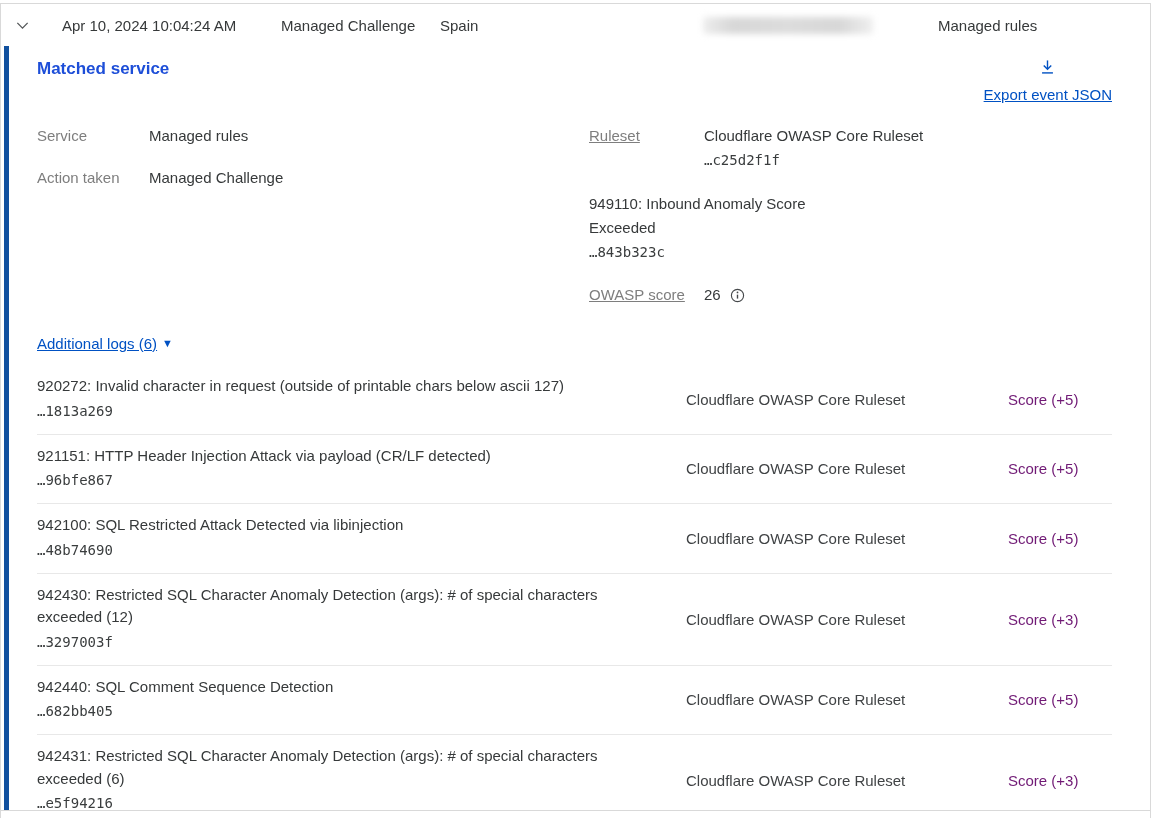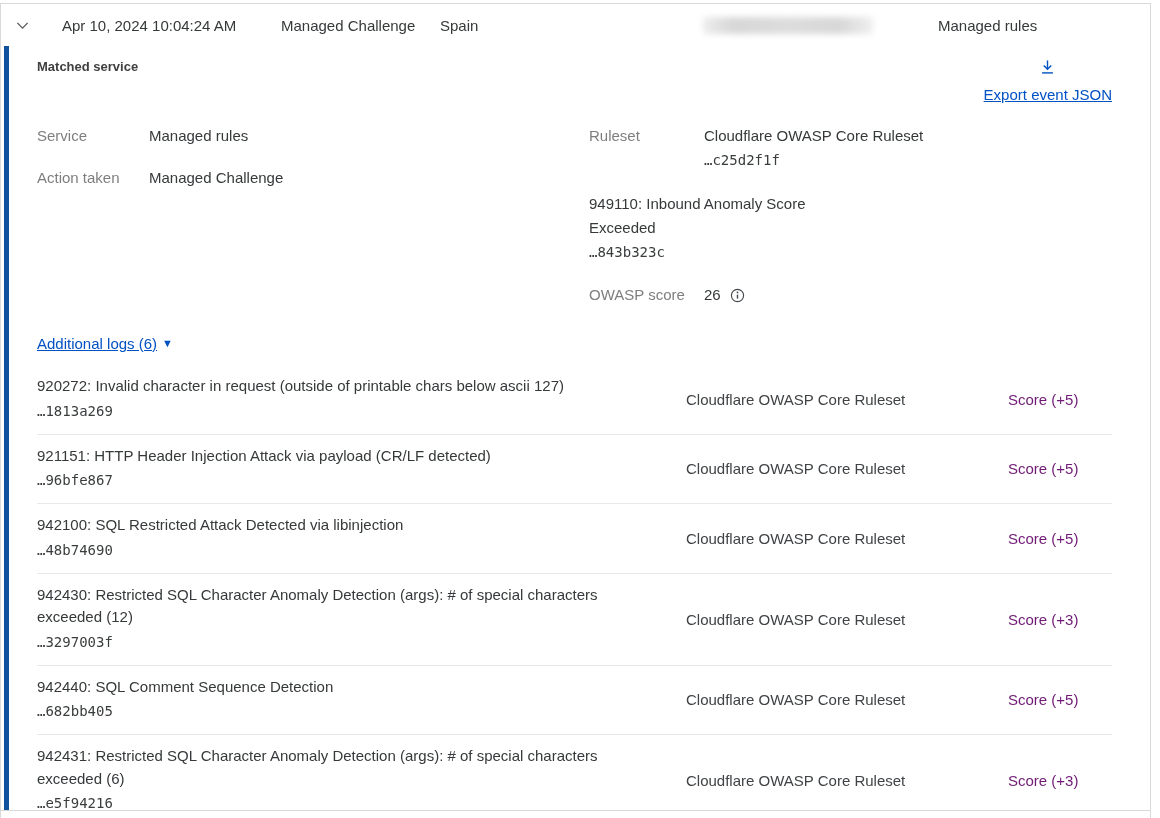--- a/index.html
+++ b/index.html
@@ -45,32 +45,32 @@
     border-radius: 3px;
   }
   .col-service { margin-left: 65px; }
   
   .accent-bar {
     position: absolute; left: 3px; top: 42px; width: 5px; height: 764px;
     background: var(--accent);
   }
   .detail-content { padding: 13px 38px 0 36px; }
   .detail-header { display: flex; justify-content: space-between; align-items: flex-start; margin-bottom: 21px; }
-  .panel-title { font-size: 13px; font-weight: 700; color: #404040; }
+  .panel-title { font-size: 17px; font-weight: 700; color: #1d4ed8; }
   .export-link {
     display: flex; align-items: center; gap: 11px;
     color: var(--link); text-decoration: none; cursor: pointer; font-size: 15px; flex-direction: column;
   }
   .export-link .lbl { text-decoration: underline; }
   .detail-grid { display: grid; grid-template-columns: 552px auto; align-items: start; }
   .field-row { display: flex; margin-bottom: 18px; }
   .field-row .f-label { width: 112px; color: var(--label); flex-shrink: 0; line-height: 24px; }
   .field-row .f-value { line-height: 24px; }
   .rfield { display: flex; }
-  .rfield .f-label { width: 115px; color: var(--label); flex-shrink: 0; line-height: 24px; }
+  .rfield .f-label { width: 115px; color: var(--label); flex-shrink: 0; line-height: 24px; text-decoration: underline; }
   .rfield .f-value { max-width: 248px; line-height: 24px; }
   .mono {
     font-family: "DejaVu Sans Mono", "Liberation Mono", monospace;
     font-size: 14px; line-height: 25px; color: #3a3d3e;
   }
   .mt19 { margin-top: 19px; }
   .mt18 { margin-top: 18px; }
   .owasp-val { display: flex; align-items: center; gap: 9px; line-height: 24px; text-align: right; }
   .info-btn { display: inline-flex; align-items: center; cursor: pointer; background: none; border: none; padding: 0; }
   

